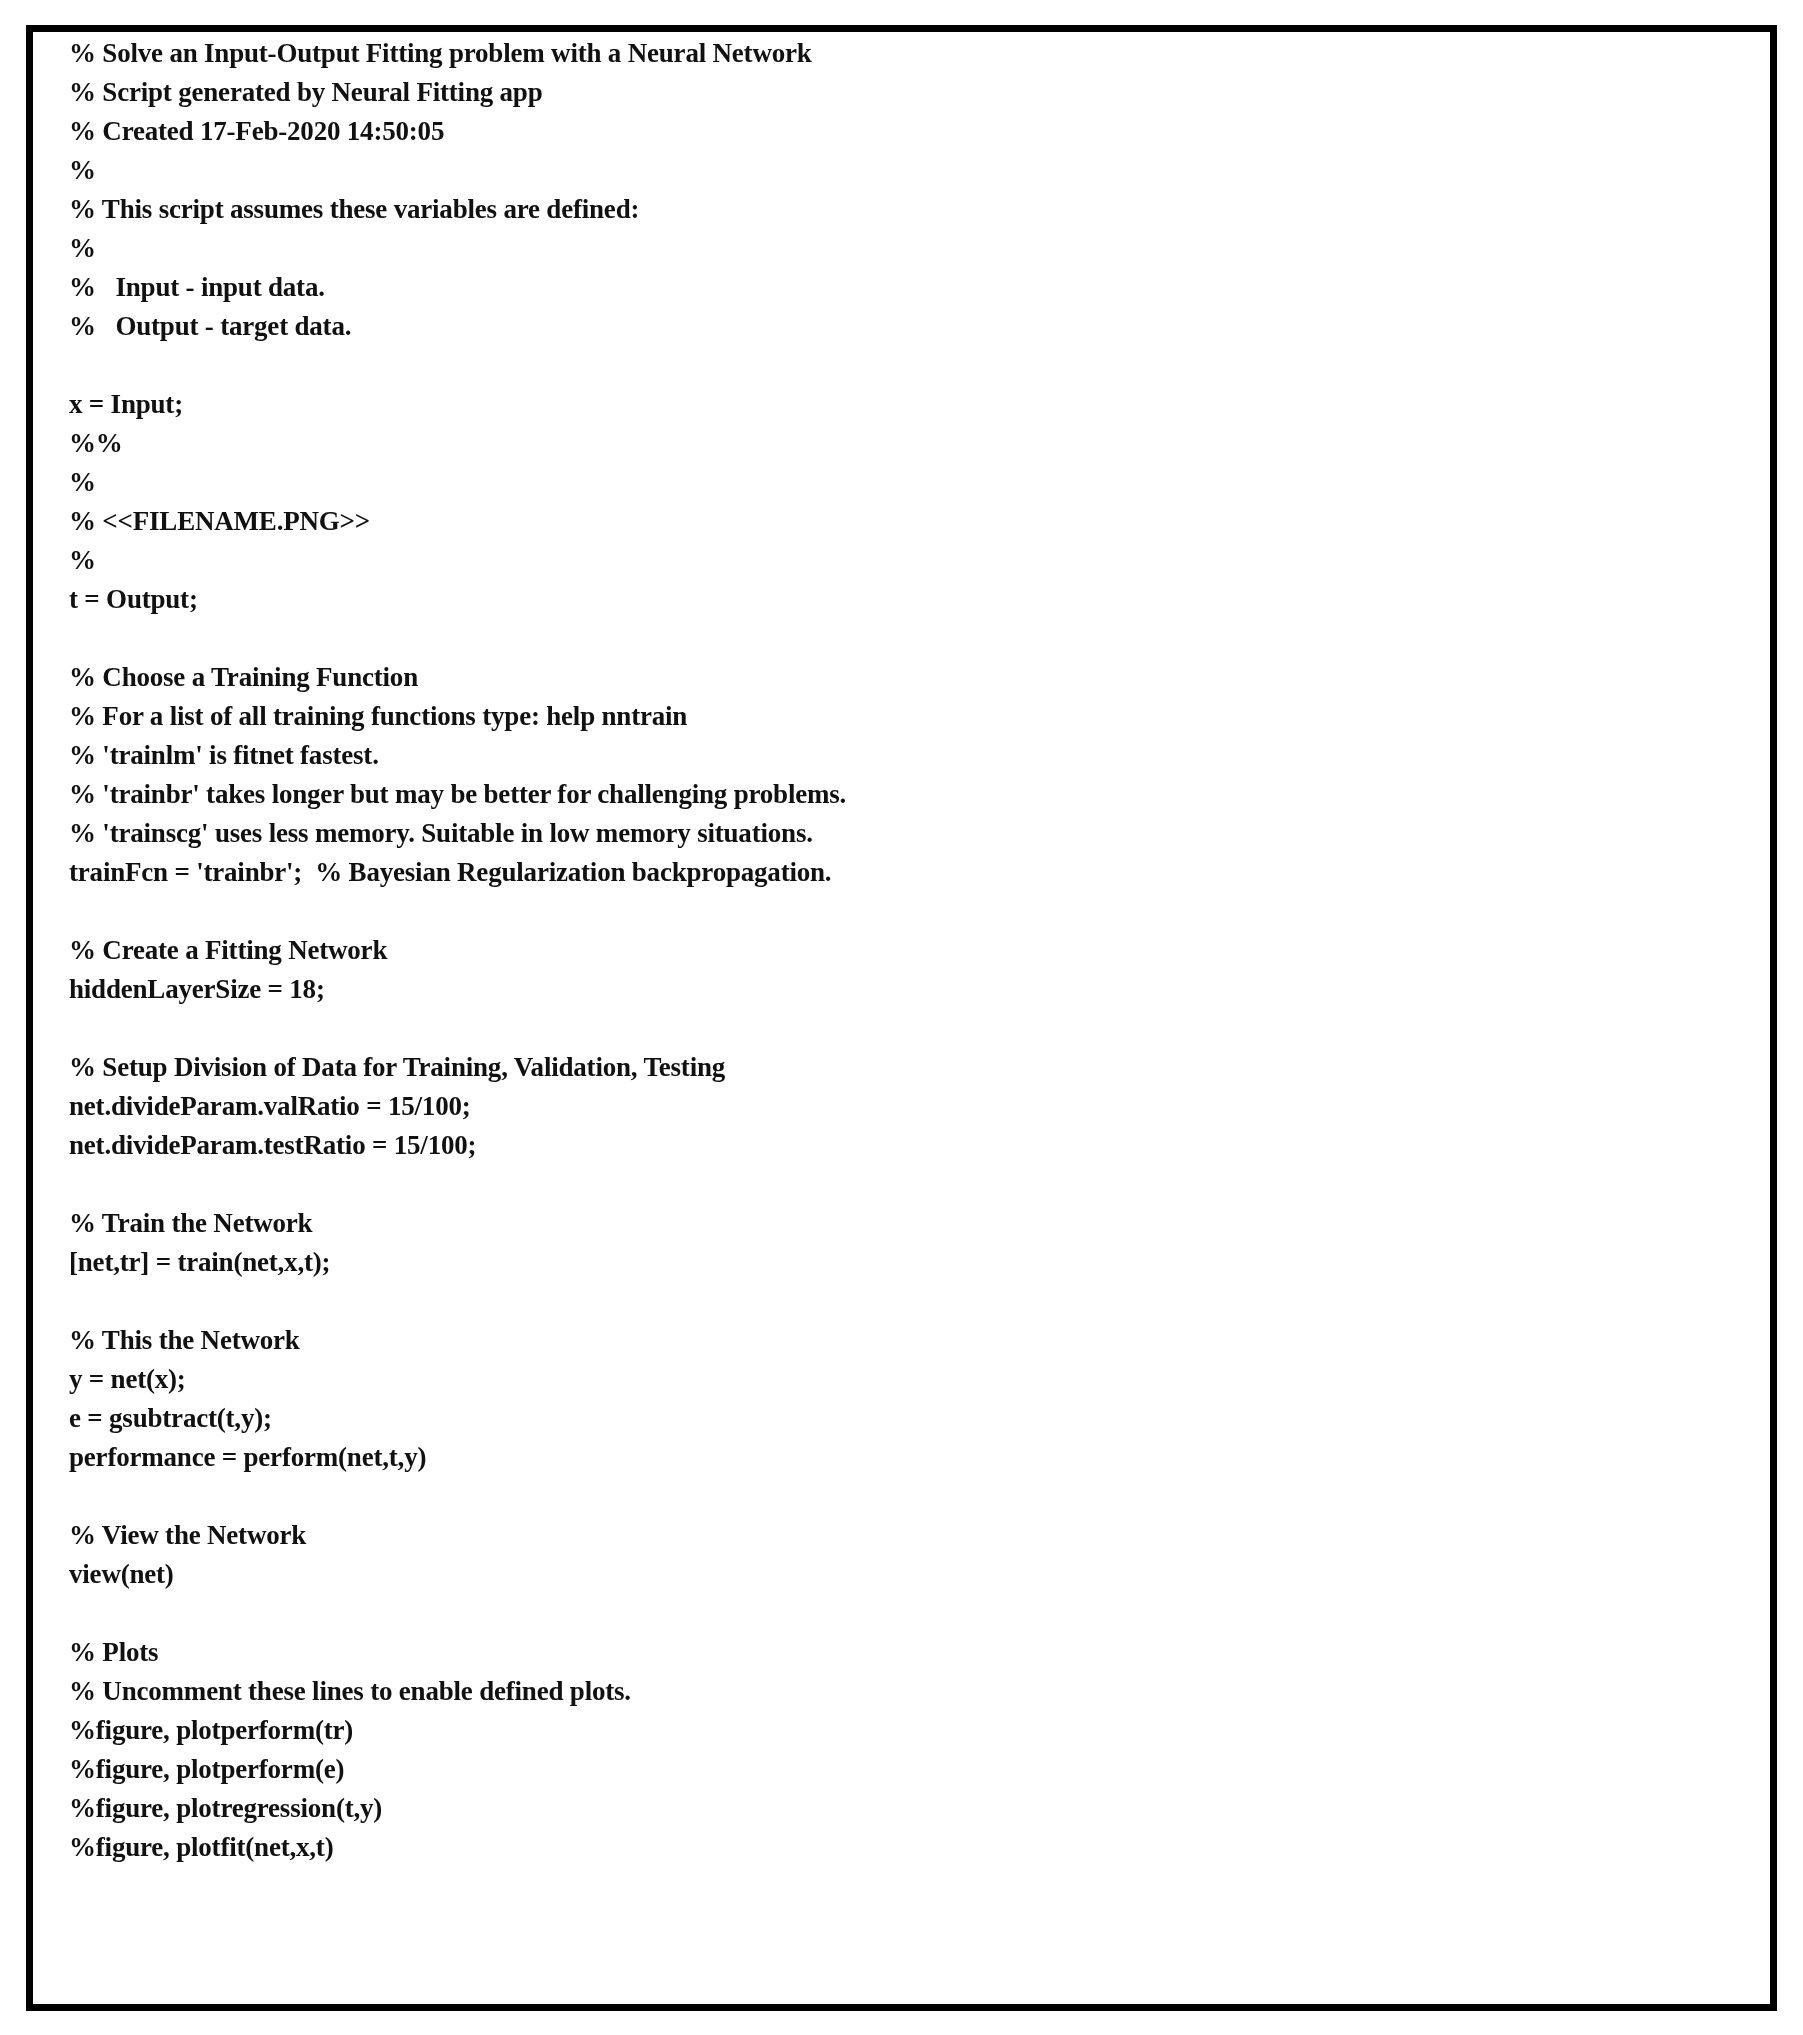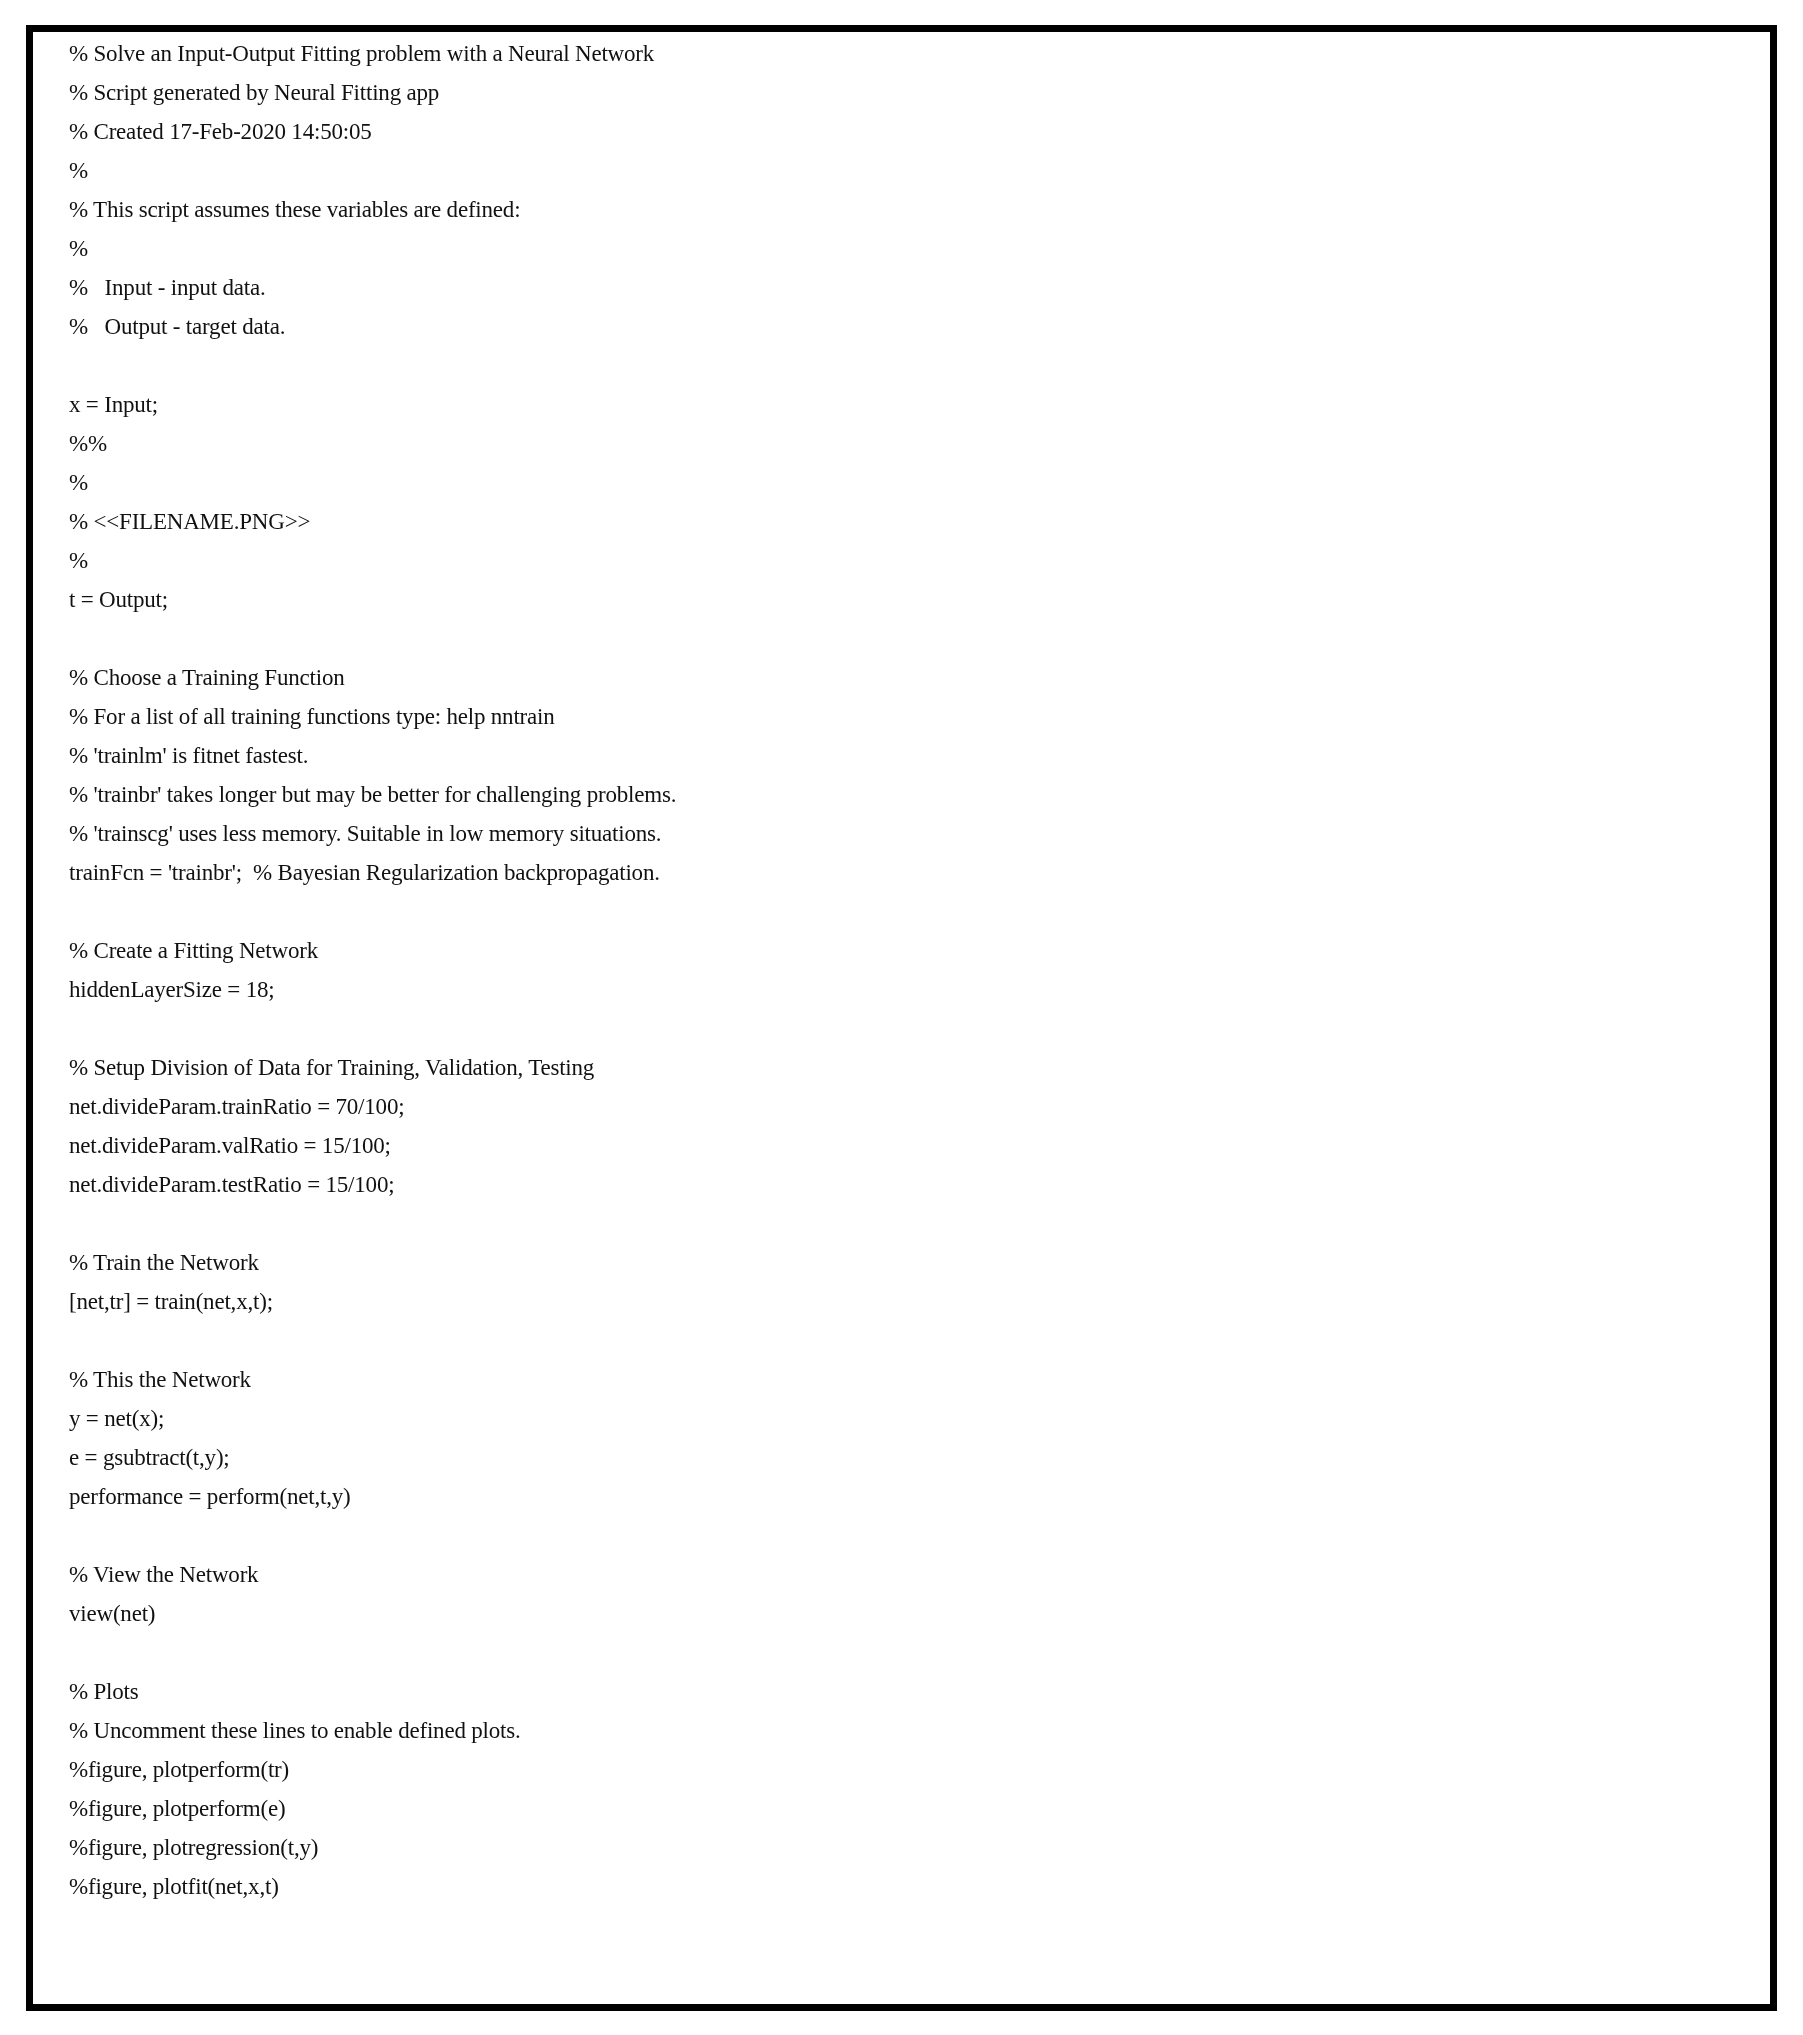--- a/index.html
+++ b/index.html
@@ -35,26 +35,26 @@
   }
   #code-listing {
     position: absolute;
     left: 36px;              
     top: 2.4px;
     right: 6px;
     bottom: 0;
   }
   .code-line {
     font-family: "Liberation Serif", "DejaVu Serif", serif;
-    font-size: 23px;
+    font-size: 27px;
     line-height: 39px;
     color: #111111;
     white-space: pre;
     letter-spacing: -0.2px;
-    font-weight: 400;
+    font-weight: 700;
   }
   .code-line.blank {
     color: transparent;
   }
 </style>
 </head>
 <body>
 
 <div id="page">
   <div id="code-frame">
@@ -79,21 +79,20 @@
         <div class="code-line">% For a list of all training functions type: help nntrain</div>
         <div class="code-line">% 'trainlm' is fitnet fastest.</div>
         <div class="code-line">% 'trainbr' takes longer but may be better for challenging problems.</div>
         <div class="code-line">% 'trainscg' uses less memory. Suitable in low memory situations.</div>
         <div class="code-line">trainFcn = 'trainbr';  % Bayesian Regularization backpropagation.</div>
         <div class="code-line blank">&nbsp;</div>
         <div class="code-line">% Create a Fitting Network</div>
         <div class="code-line">hiddenLayerSize = 18;</div>
         <div class="code-line blank">&nbsp;</div>
         <div class="code-line">% Setup Division of Data for Training, Validation, Testing</div>
-        <div class="code-line">net.divideParam.trainRatio = 70/100;</div>
         <div class="code-line">net.divideParam.valRatio = 15/100;</div>
         <div class="code-line">net.divideParam.testRatio = 15/100;</div>
         <div class="code-line blank">&nbsp;</div>
         <div class="code-line">% Train the Network</div>
         <div class="code-line">[net,tr] = train(net,x,t);</div>
         <div class="code-line blank">&nbsp;</div>
         <div class="code-line">% This the Network</div>
         <div class="code-line">y = net(x);</div>
         <div class="code-line">e = gsubtract(t,y);</div>
         <div class="code-line">performance = perform(net,t,y)</div>

